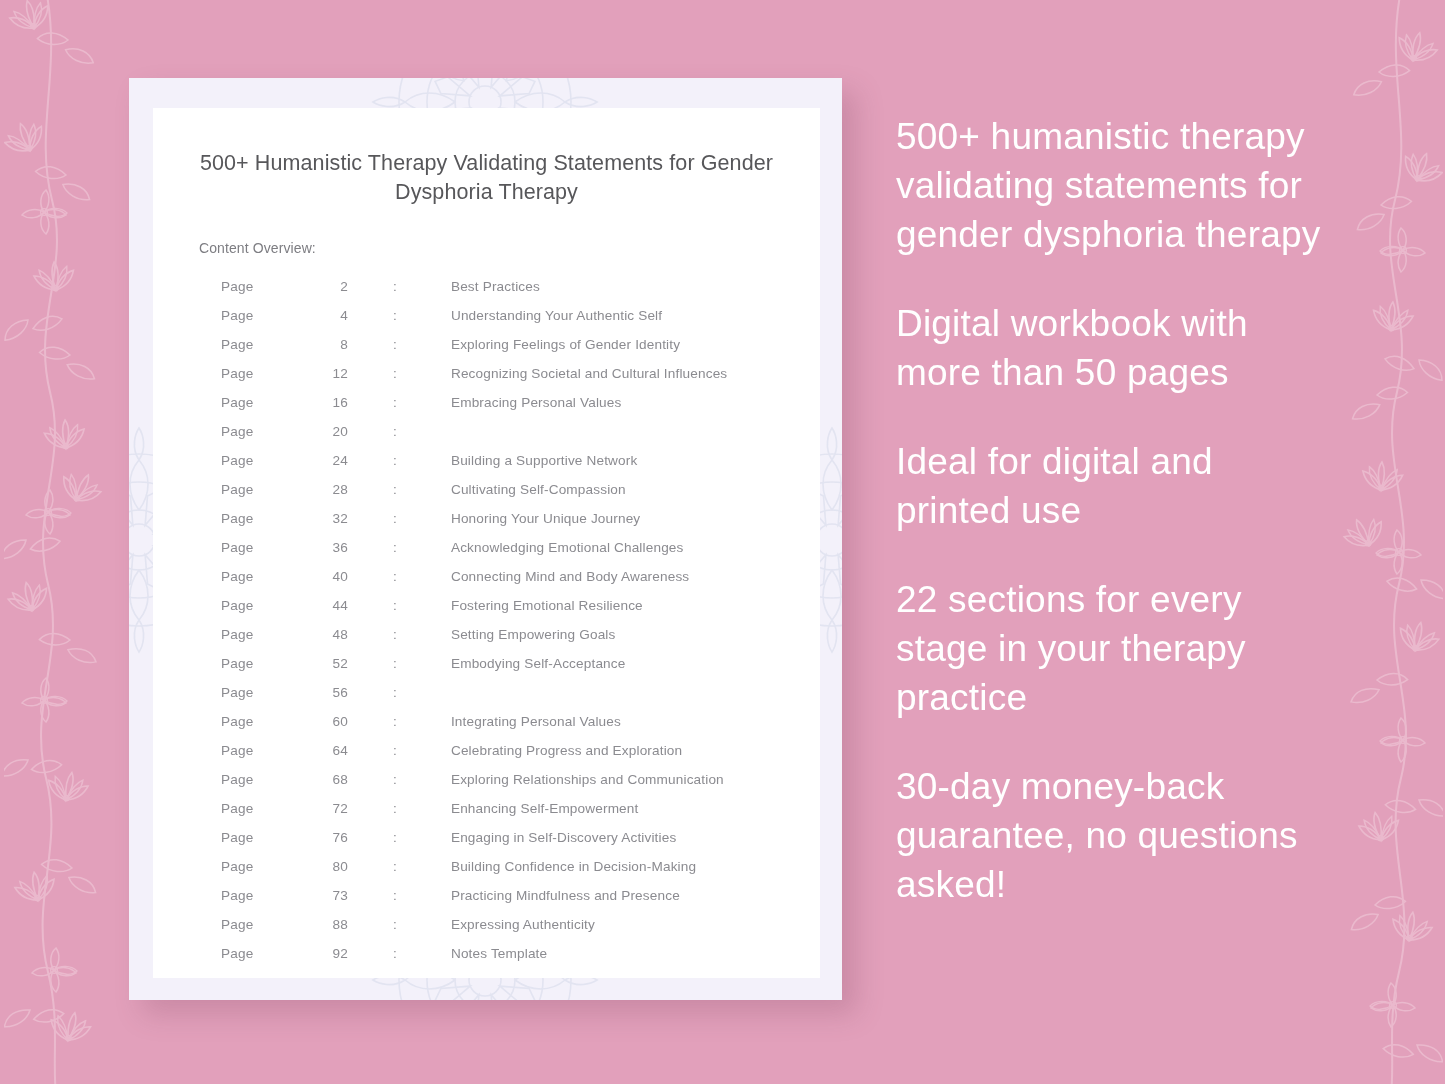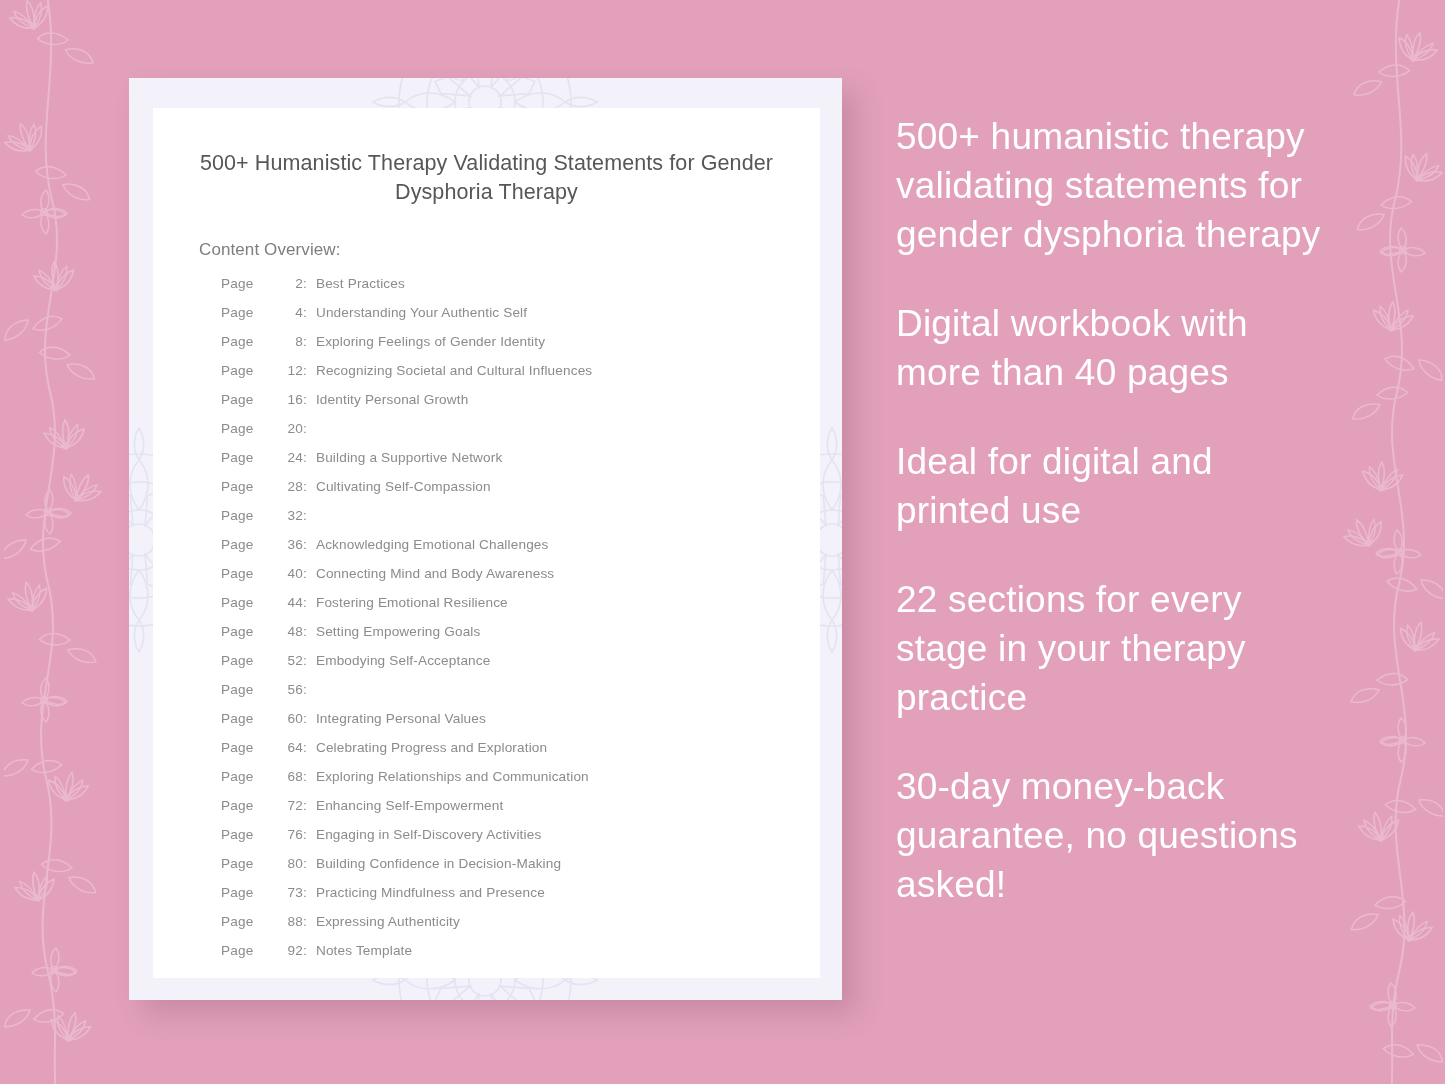--- a/index.html
+++ b/index.html
@@ -63,40 +63,41 @@
     text-align: center;
     font-size: 21.5px;
     line-height: 29px;
     font-weight: 400;
     color: #57575a;
     letter-spacing: 0.1px;
   }
 
   .overview-label {
     margin: 33px 0 0 46px;
-    font-size: 17px;
+    font-size: 14px;
     color: #7d7d82;
     font-weight: 400;
     letter-spacing: 0.1px;
   }
 
   .toc {
     margin: 16px 0 0 0;
     list-style: none;
   }
 
   .toc-row {
     display: flex;
-    align-items: flex-start;
+    align-items: center;
     padding: 0 0 0 68px;
     height: 29px;
     font-size: 13.6px;
     color: #8b8b90;
     letter-spacing: 0.15px;
     white-space: nowrap;
+    gap: 45px;
   }
 
   .toc-page {
     width: 56px;
     text-align: left;
     flex: 0 0 auto;
   }
   .toc-num {
     width: 26px;
     text-align: right;
@@ -406,21 +407,21 @@
         <li class="toc-row">
           <span class="toc-page">Page</span>
           <span class="toc-num">12</span>
           <span class="toc-colon">:</span>
           <span class="toc-title">Recognizing Societal and Cultural Influences</span>
         </li>
         <li class="toc-row">
           <span class="toc-page">Page</span>
           <span class="toc-num">16</span>
           <span class="toc-colon">:</span>
-          <span class="toc-title">Identity Personal Growth</span>
+          <span class="toc-title">Embracing Personal Values</span>
         </li>
         <li class="toc-row">
           <span class="toc-page">Page</span>
           <span class="toc-num">20</span>
           <span class="toc-colon">:</span>
         </li>
         <li class="toc-row">
           <span class="toc-page">Page</span>
           <span class="toc-num">24</span>
           <span class="toc-colon">:</span>
@@ -429,20 +430,21 @@
         <li class="toc-row">
           <span class="toc-page">Page</span>
           <span class="toc-num">28</span>
           <span class="toc-colon">:</span>
           <span class="toc-title">Cultivating Self-Compassion</span>
         </li>
         <li class="toc-row">
           <span class="toc-page">Page</span>
           <span class="toc-num">32</span>
           <span class="toc-colon">:</span>
+          <span class="toc-title">Honoring Your Unique Journey</span>
         </li>
         <li class="toc-row">
           <span class="toc-page">Page</span>
           <span class="toc-num">36</span>
           <span class="toc-colon">:</span>
           <span class="toc-title">Acknowledging Emotional Challenges</span>
         </li>
         <li class="toc-row">
           <span class="toc-page">Page</span>
           <span class="toc-num">40</span>
@@ -525,17 +527,17 @@
           <span class="toc-num">92</span>
           <span class="toc-colon">:</span>
           <span class="toc-title">Notes Template</span>
         </li>
       </ul>
   </div>
 </div>
 
 <div class="features" id="features">
     <p class="feature">500+ humanistic therapy validating statements for gender dysphoria therapy</p>
-    <p class="feature">Digital workbook with more than 40 pages</p>
+    <p class="feature">Digital workbook with more than 50 pages</p>
     <p class="feature">Ideal for digital and printed use</p>
     <p class="feature">22 sections for every stage in your therapy practice</p>
     <p class="feature">30-day money-back guarantee, no questions asked!</p>
   </div>
 
 </body></html>

